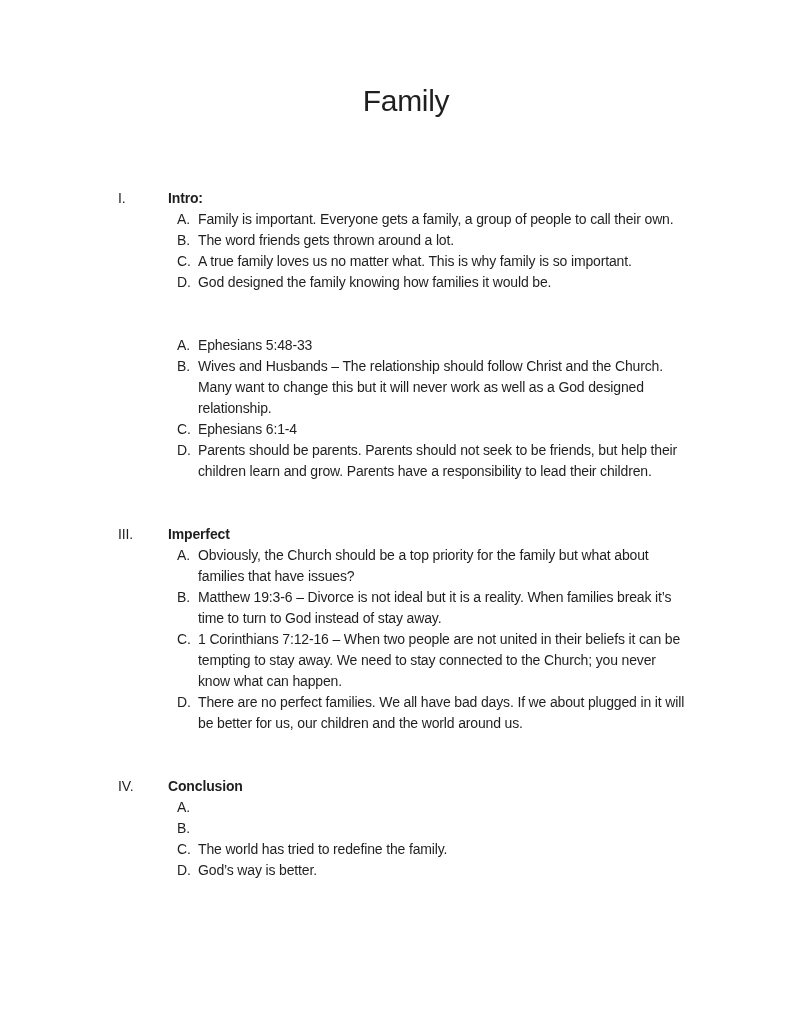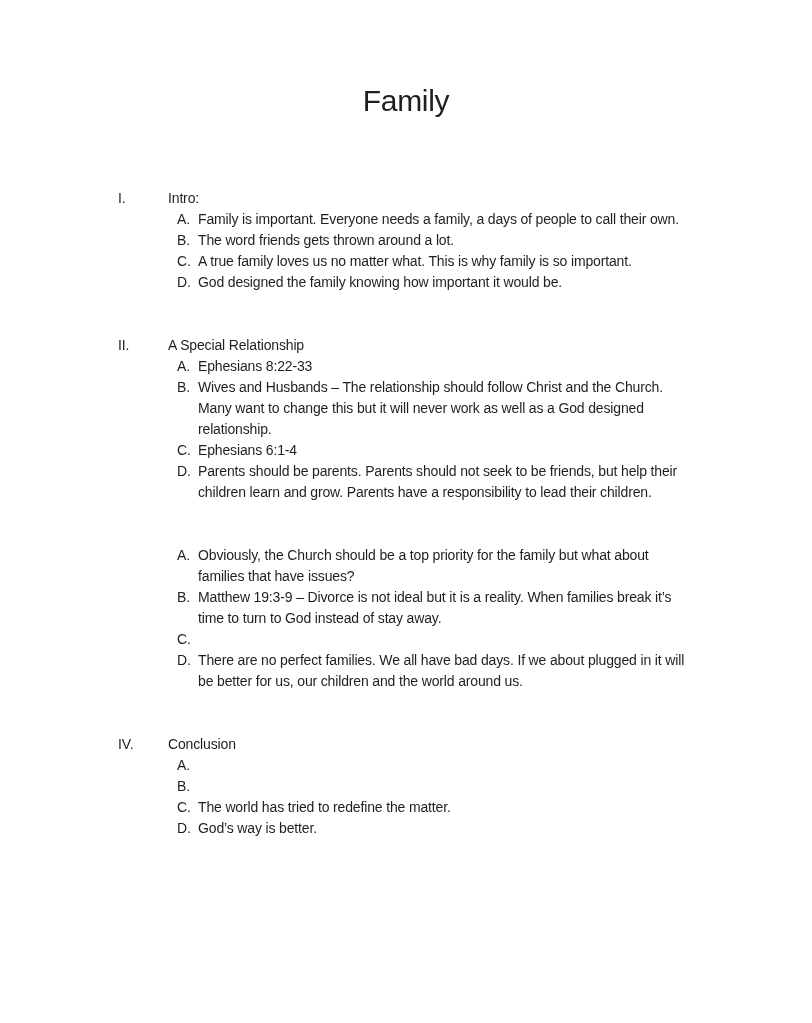--- a/index.html
+++ b/index.html
@@ -48,20 +48,21 @@
   .sec-head {
     display: flex;
     align-items: flex-start;
   }
   .numeral {
     flex: none;
     width: 50px;
   }
   .sec-title {
     flex: 1;
+    font-weight: bold;
   }
   .items {
     padding-left: 59px;
   }
   .item {
     display: flex;
     align-items: flex-start;
   }
   .letter {
     flex: none;
@@ -82,79 +83,82 @@
   <div class="outline">
 
     <section class="sec">
       <div class="sec-head">
         <span class="numeral">I.</span>
         <span class="sec-title">Intro:</span>
       </div>
       <div class="items">
         <div class="item">
           <span class="letter">A.</span>
-          <span class="item-text">Family is important. Everyone needs a family, a days of people to call their own.</span>
+          <span class="item-text">Family is important. Everyone gets a family, a group of people to call their own.</span>
         </div>
         <div class="item">
           <span class="letter">B.</span>
           <span class="item-text">The word friends gets thrown around a lot.</span>
         </div>
         <div class="item">
           <span class="letter">C.</span>
           <span class="item-text">A true family loves us no matter what. This is why family is so important.</span>
         </div>
         <div class="item">
           <span class="letter">D.</span>
-          <span class="item-text">God designed the family knowing how important it would be.</span>
+          <span class="item-text">God designed the family knowing how families it would be.</span>
         </div>
       </div>
     </section>
 
     <section class="sec">
-      <div class="sec-head">
-        <span class="numeral">II.</span>
-        <span class="sec-title">A Special Relationship</span>
-      </div>
       <div class="items">
         <div class="item">
           <span class="letter">A.</span>
-          <span class="item-text">Ephesians 8:22-33</span>
+          <span class="item-text">Ephesians 5:48-33</span>
         </div>
         <div class="item">
           <span class="letter">B.</span>
           <span class="item-text">Wives and Husbands – The relationship should follow Christ and the Church.
 Many want to change this but it will never work as well as a God designed
 relationship.</span>
         </div>
         <div class="item">
           <span class="letter">C.</span>
           <span class="item-text">Ephesians 6:1-4</span>
         </div>
         <div class="item">
           <span class="letter">D.</span>
           <span class="item-text">Parents should be parents. Parents should not seek to be friends, but help their
 children learn and grow. Parents have a responsibility to lead their children.</span>
         </div>
       </div>
     </section>
 
     <section class="sec">
+      <div class="sec-head">
+        <span class="numeral">III.</span>
+        <span class="sec-title">Imperfect</span>
+      </div>
       <div class="items">
         <div class="item">
           <span class="letter">A.</span>
           <span class="item-text">Obviously, the Church should be a top priority for the family but what about
 families that have issues?</span>
         </div>
         <div class="item">
           <span class="letter">B.</span>
-          <span class="item-text">Matthew 19:3-9 – Divorce is not ideal but it is a reality. When families break it’s
+          <span class="item-text">Matthew 19:3-6 – Divorce is not ideal but it is a reality. When families break it’s
 time to turn to God instead of stay away.</span>
         </div>
         <div class="item">
           <span class="letter">C.</span>
+          <span class="item-text">1 Corinthians 7:12-16 – When two people are not united in their beliefs it can be
+tempting to stay away. We need to stay connected to the Church; you never
+know what can happen.</span>
         </div>
         <div class="item">
           <span class="letter">D.</span>
           <span class="item-text">There are no perfect families. We all have bad days. If we about plugged in it will
 be better for us, our children and the world around us.</span>
         </div>
       </div>
     </section>
 
     <section class="sec">
@@ -164,21 +168,21 @@
       </div>
       <div class="items">
         <div class="item">
           <span class="letter">A.</span>
         </div>
         <div class="item">
           <span class="letter">B.</span>
         </div>
         <div class="item">
           <span class="letter">C.</span>
-          <span class="item-text">The world has tried to redefine the matter.</span>
+          <span class="item-text">The world has tried to redefine the family.</span>
         </div>
         <div class="item">
           <span class="letter">D.</span>
           <span class="item-text">God’s way is better.</span>
         </div>
       </div>
     </section>
 
   </div>
 </div>

